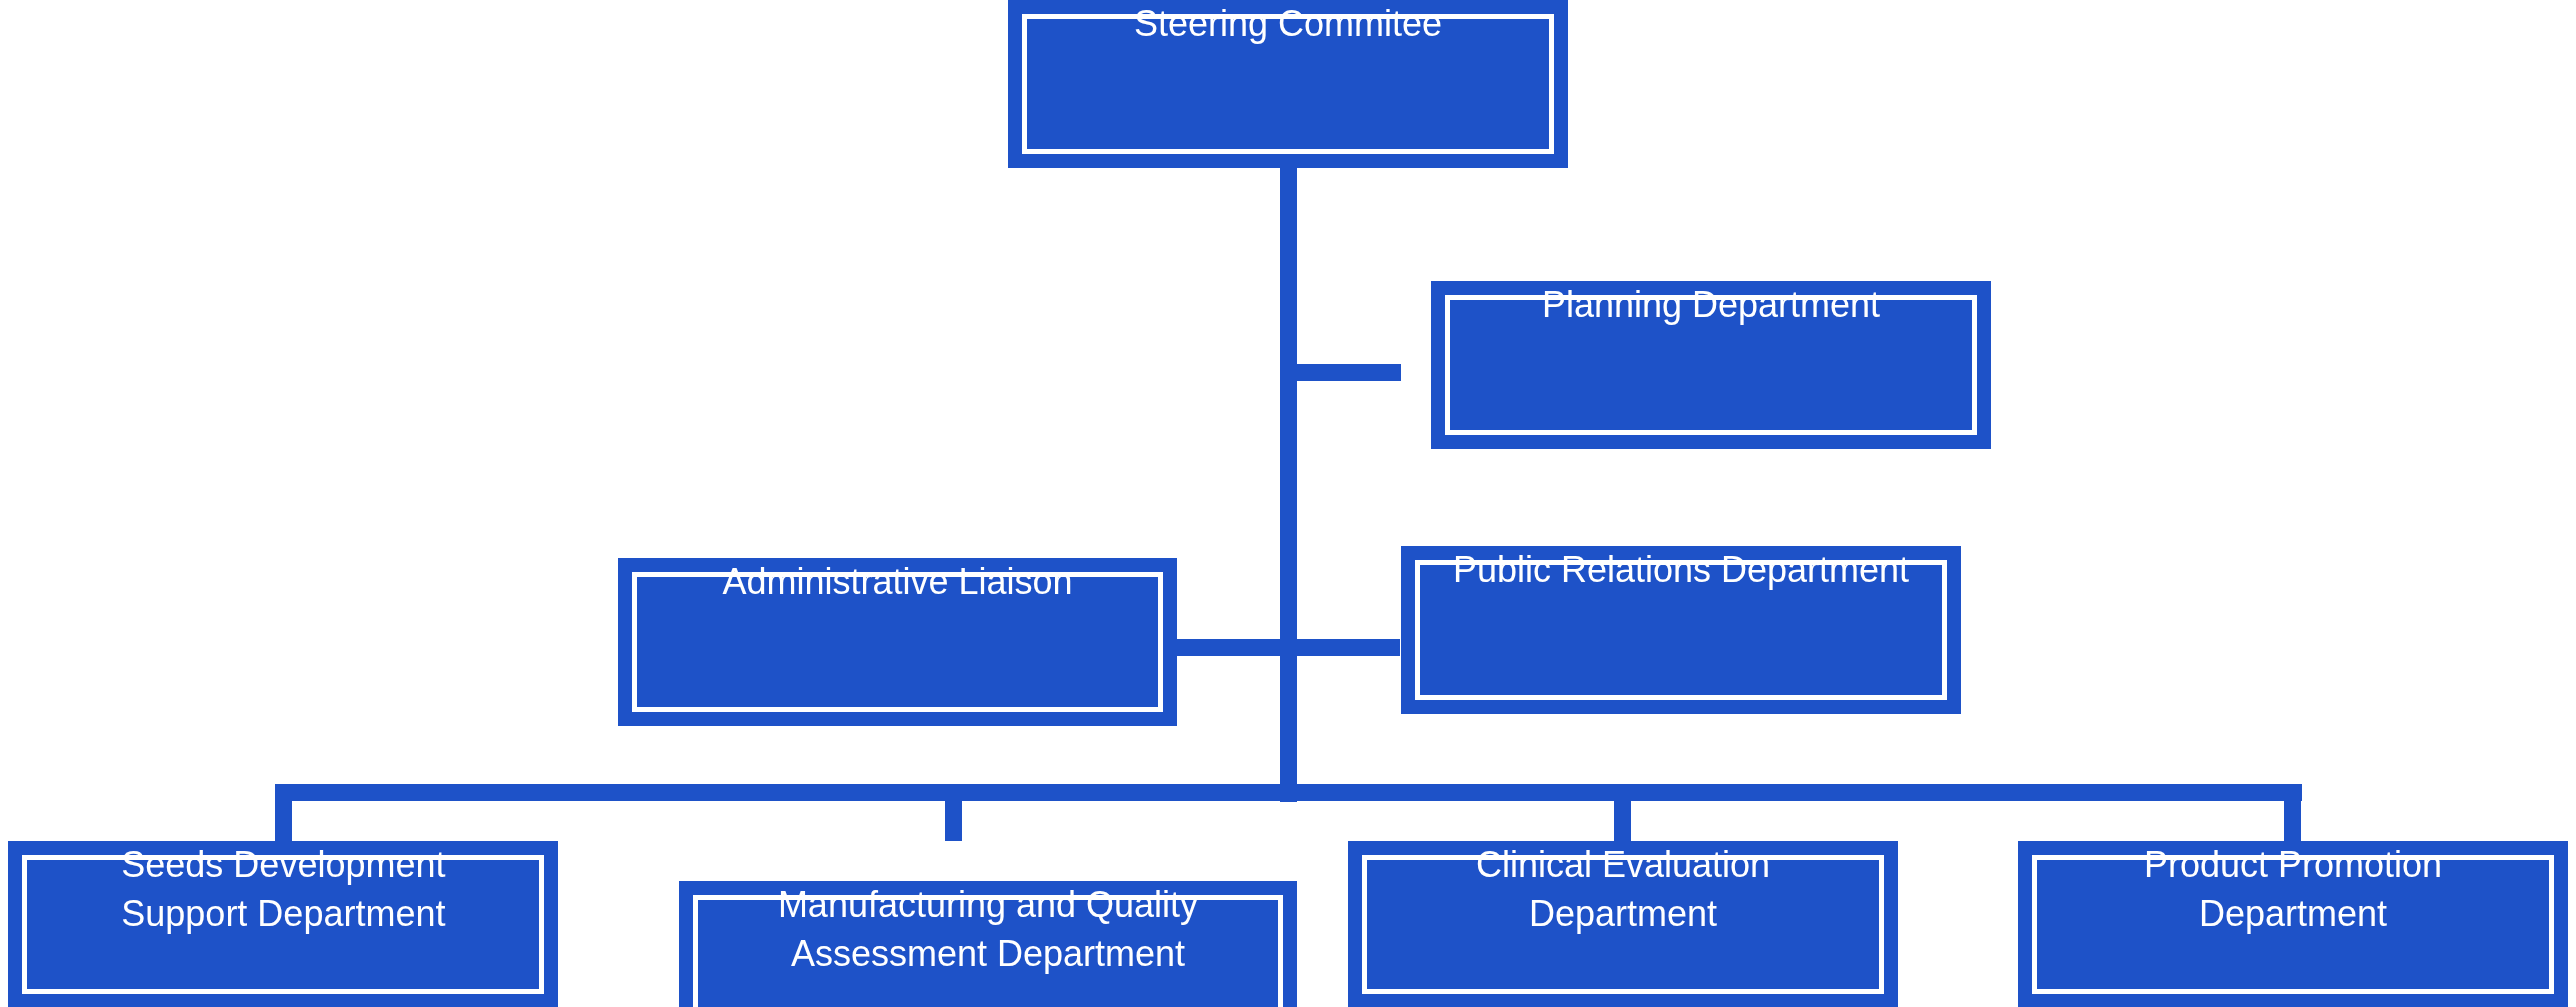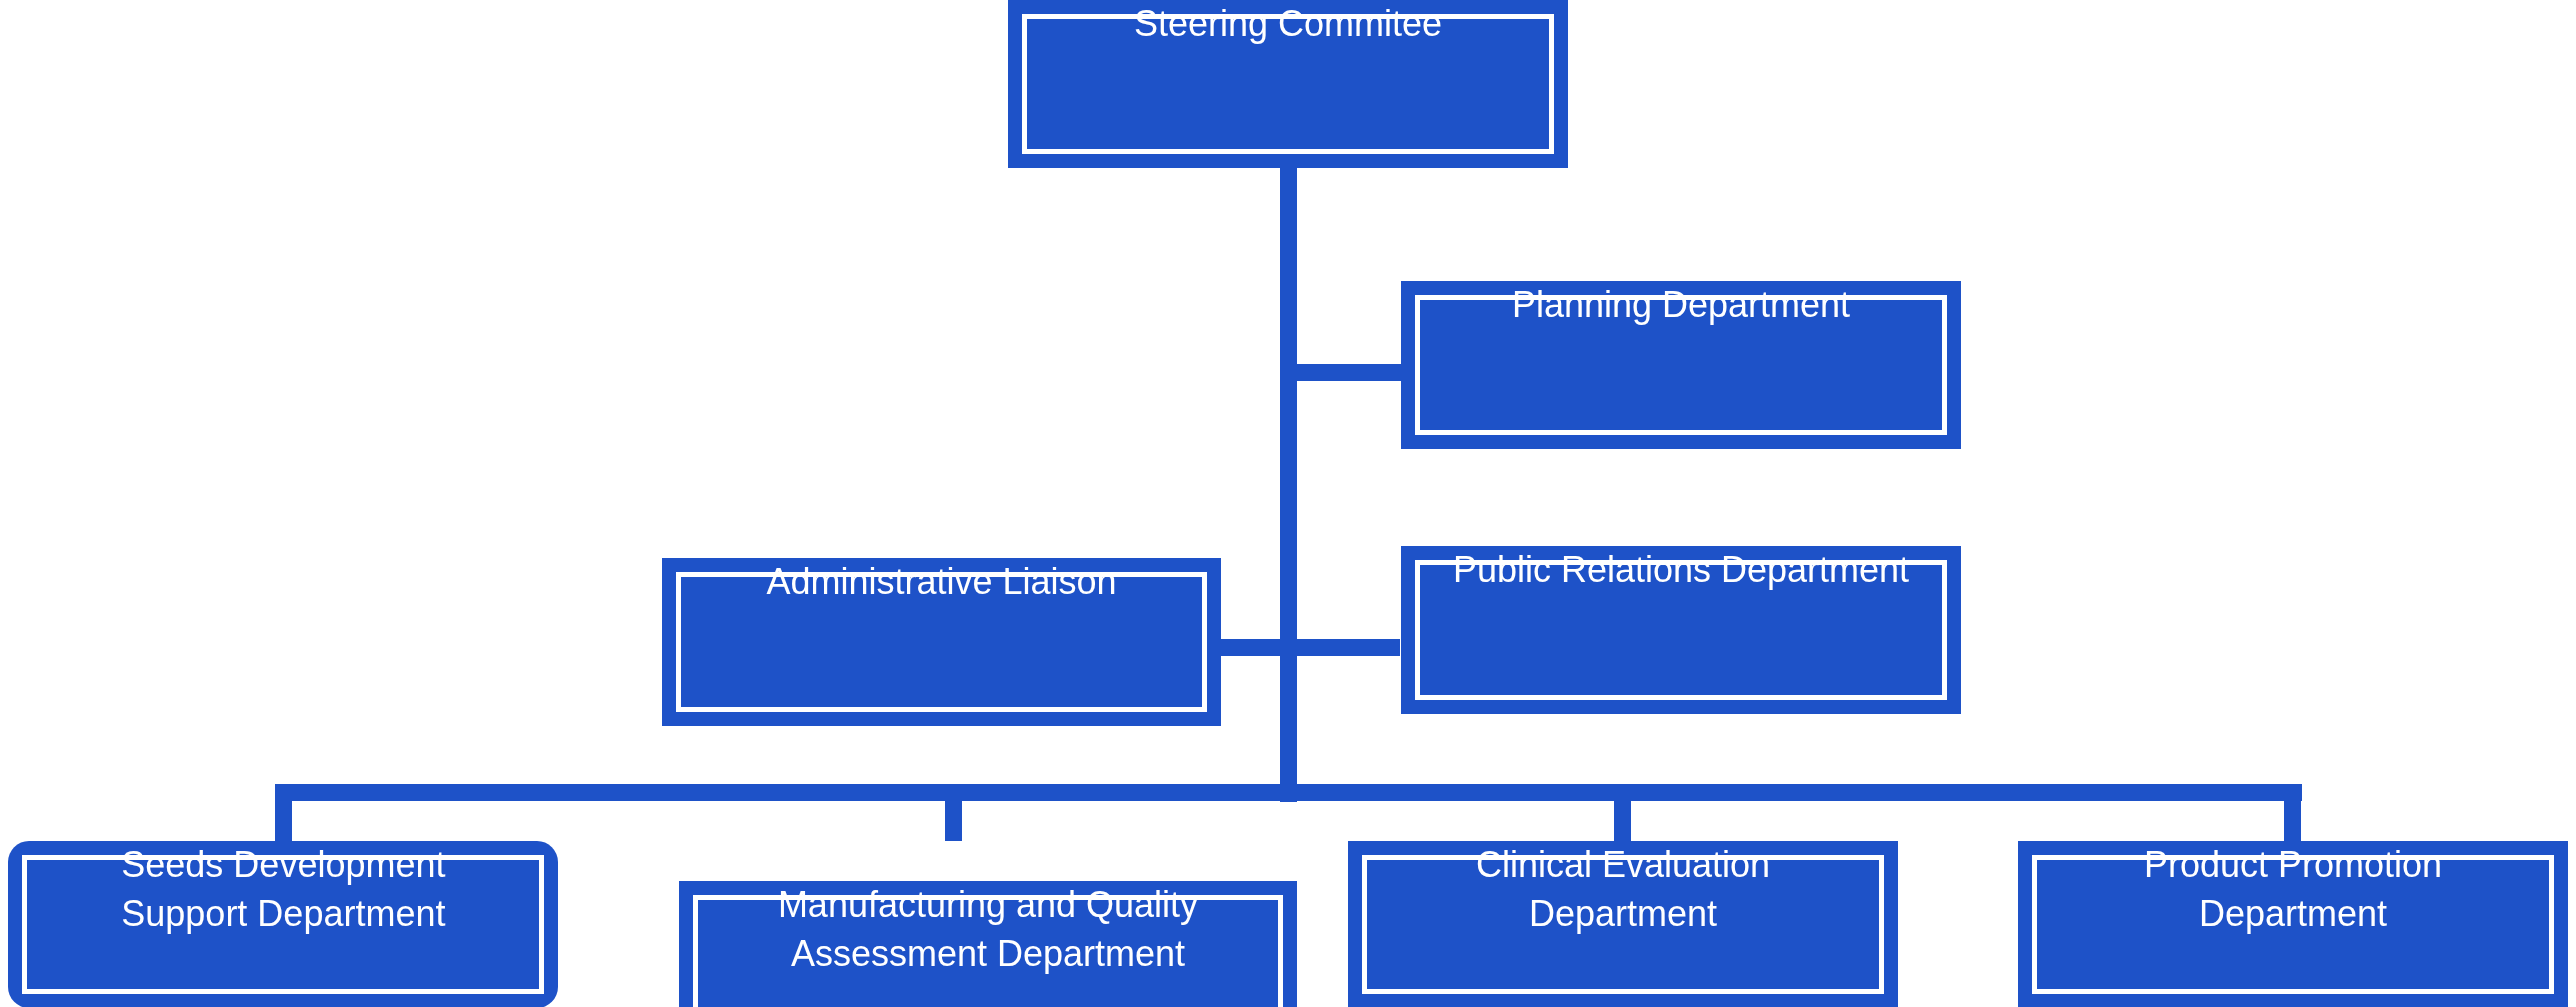--- a/index.html
+++ b/index.html
@@ -54,33 +54,33 @@
   <div class="conn" style="left:275px; top:784px; width:2027px; height:17.4px;"></div>
   <div class="conn" style="left:275px; top:797px; width:17.4px; height:44px;"></div>
   <div class="conn" style="left:945px; top:797px; width:17.4px; height:44px;"></div>
   <div class="conn" style="left:1614px; top:797px; width:17.4px; height:44px;"></div>
   <div class="conn" style="left:2284px; top:797px; width:17.4px; height:44px;"></div>
 
   <div class="node" style="left:1008px; top:0; width:560px; height:168px;">
     <span class="label">Steering Commitee</span>
   </div>
 
-  <div class="node" style="left:1401px; top:281px; width:560px; height:168px;">
+  <div class="node" style="left:1431px; top:281px; width:560px; height:168px;">
     <span class="label">Planning Department</span>
   </div>
 
-  <div class="node" style="left:618px; top:558px; width:559px; height:168px;margin-left:44px;">
+  <div class="node" style="left:618px; top:558px; width:559px; height:168px;">
     <span class="label">Administrative Liaison</span>
   </div>
 
   <div class="node" style="left:1401px; top:546px; width:560px; height:168px;">
     <span class="label">Public Relations Department</span>
   </div>
 
-  <div class="node" style="left:8.4px; top:841px; width:550px; height:167px;border-radius:21px;">
+  <div class="node" style="left:8.4px; top:841px; width:550px; height:167px;">
     <span class="label">Seeds Development
 Support Department</span>
   </div>
 
   <div class="node" style="left:679px; top:841px; width:618px; height:167px;margin-top:40px;">
     <span class="label">Manufacturing and Quality
 Assessment Department</span>
   </div>
 
   <div class="node" style="left:1348px; top:841px; width:550px; height:167px;">

